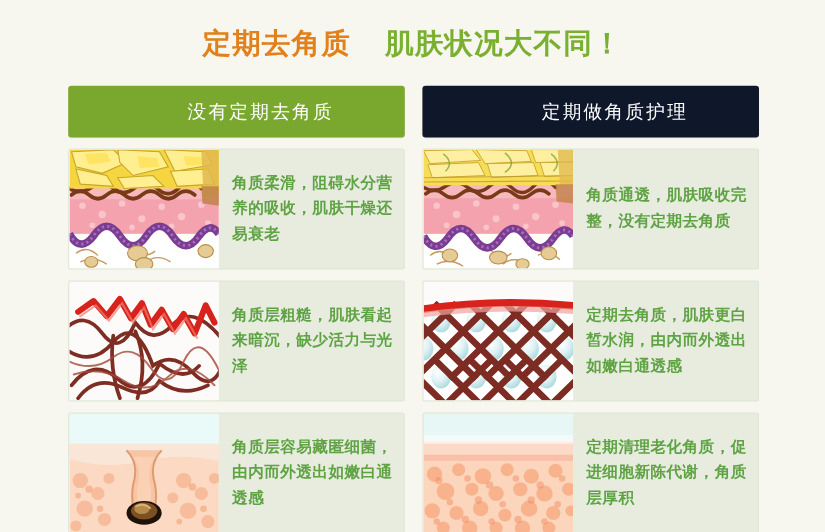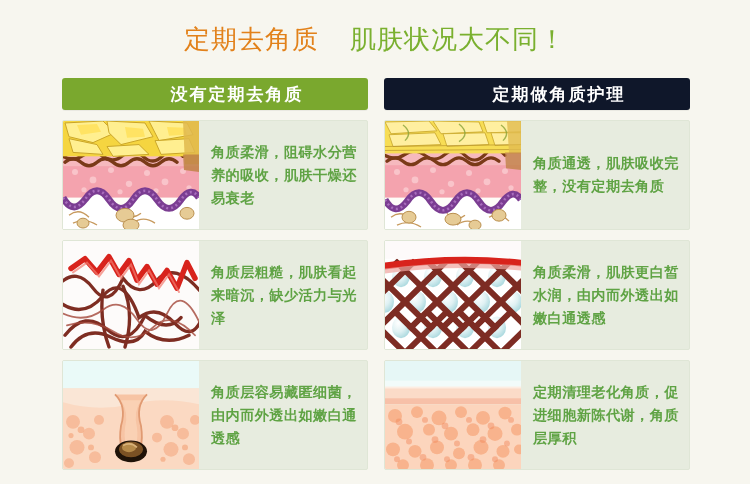--- a/index.html
+++ b/index.html
@@ -9,37 +9,37 @@
     font-family:"Liberation Sans","DejaVu Sans",sans-serif;
   }
   .page{position:relative;width:750px;height:484px;background:#f7f6ef;}
 
   
   .title-wrap{
     position:absolute;left:0;top:22px;width:750px;
     text-align:center;white-space:nowrap;
   }
   .title-a,.title-b{
-    font-size:26px;font-weight:normal;letter-spacing:1px;text-align:right;
+    font-size:26px;font-weight:bold;letter-spacing:1px;text-align:right;
   }
   .title-a{color:#e2811a;}
   .title-b{color:#7ab02f;}
   .title-gap{display:inline-block;width:22px;}
 
   
   .cols{
     position:absolute;left:62px;top:78px;width:628px;
     display:flex;justify-content:space-between;
   }
   .col{width:306px;}
 
   .bar{
-    height:32px;border-radius:3px;
+    height:47px;border-radius:3px;
     display:flex;align-items:center;justify-content:center;
-    color:#ffffff;font-size:17px;font-weight:bold;letter-spacing:2px;
+    color:#ffffff;font-size:17px;font-weight:normal;letter-spacing:2px;
     box-shadow:0 1px 0 rgba(0,0,0,.05);
     padding-left:44px;
   }
   .bar.green{background:#7aa82e;}
   .bar.orange{background:#0f172a;}
 
   .cards{margin-top:10px;}
   .card{
     height:110px;margin-bottom:10px;
     background:#e7ecdf;
@@ -358,21 +358,21 @@
                 <path d="M60 22 L-6 88 M60 74 L14 120"></path>
                 <path d="M28 22 L-20 70"></path>
               </g>
 
               <rect x="0" y="0" width="136" height="18" fill="#fdfafa"></rect>
               <path d="M0 22 Q68 12 136 19 L136 26 Q68 19 0 29 Z" fill="#d8231c"></path>
               <path d="M0 28 Q68 19 136 25 L136 30 Q68 24 0 33 Z" fill="#f0a49e" opacity=".7"></path>
             </svg>
           </div>
           <div class="desc">
-            <p>角质柔滑，肌肤更白皙水润，由内而外透出如嫩白通透感</p>
+            <p>定期去角质，肌肤更白皙水润，由内而外透出如嫩白通透感</p>
           </div>
         </div>
 
         <div class="card">
           <div class="thumb clean">
             <svg viewBox="0 0 136 110" preserveAspectRatio="none">
               <rect x="0" y="0" width="136" height="110" fill="#e6f7f6"></rect>
               <rect x="0" y="26" width="136" height="16" fill="#fbdbc8"></rect>
               <rect x="0" y="38" width="136" height="6" fill="#f7c0a8"></rect>
               <rect x="0" y="44" width="136" height="66" fill="#fcd5bd"></rect>

